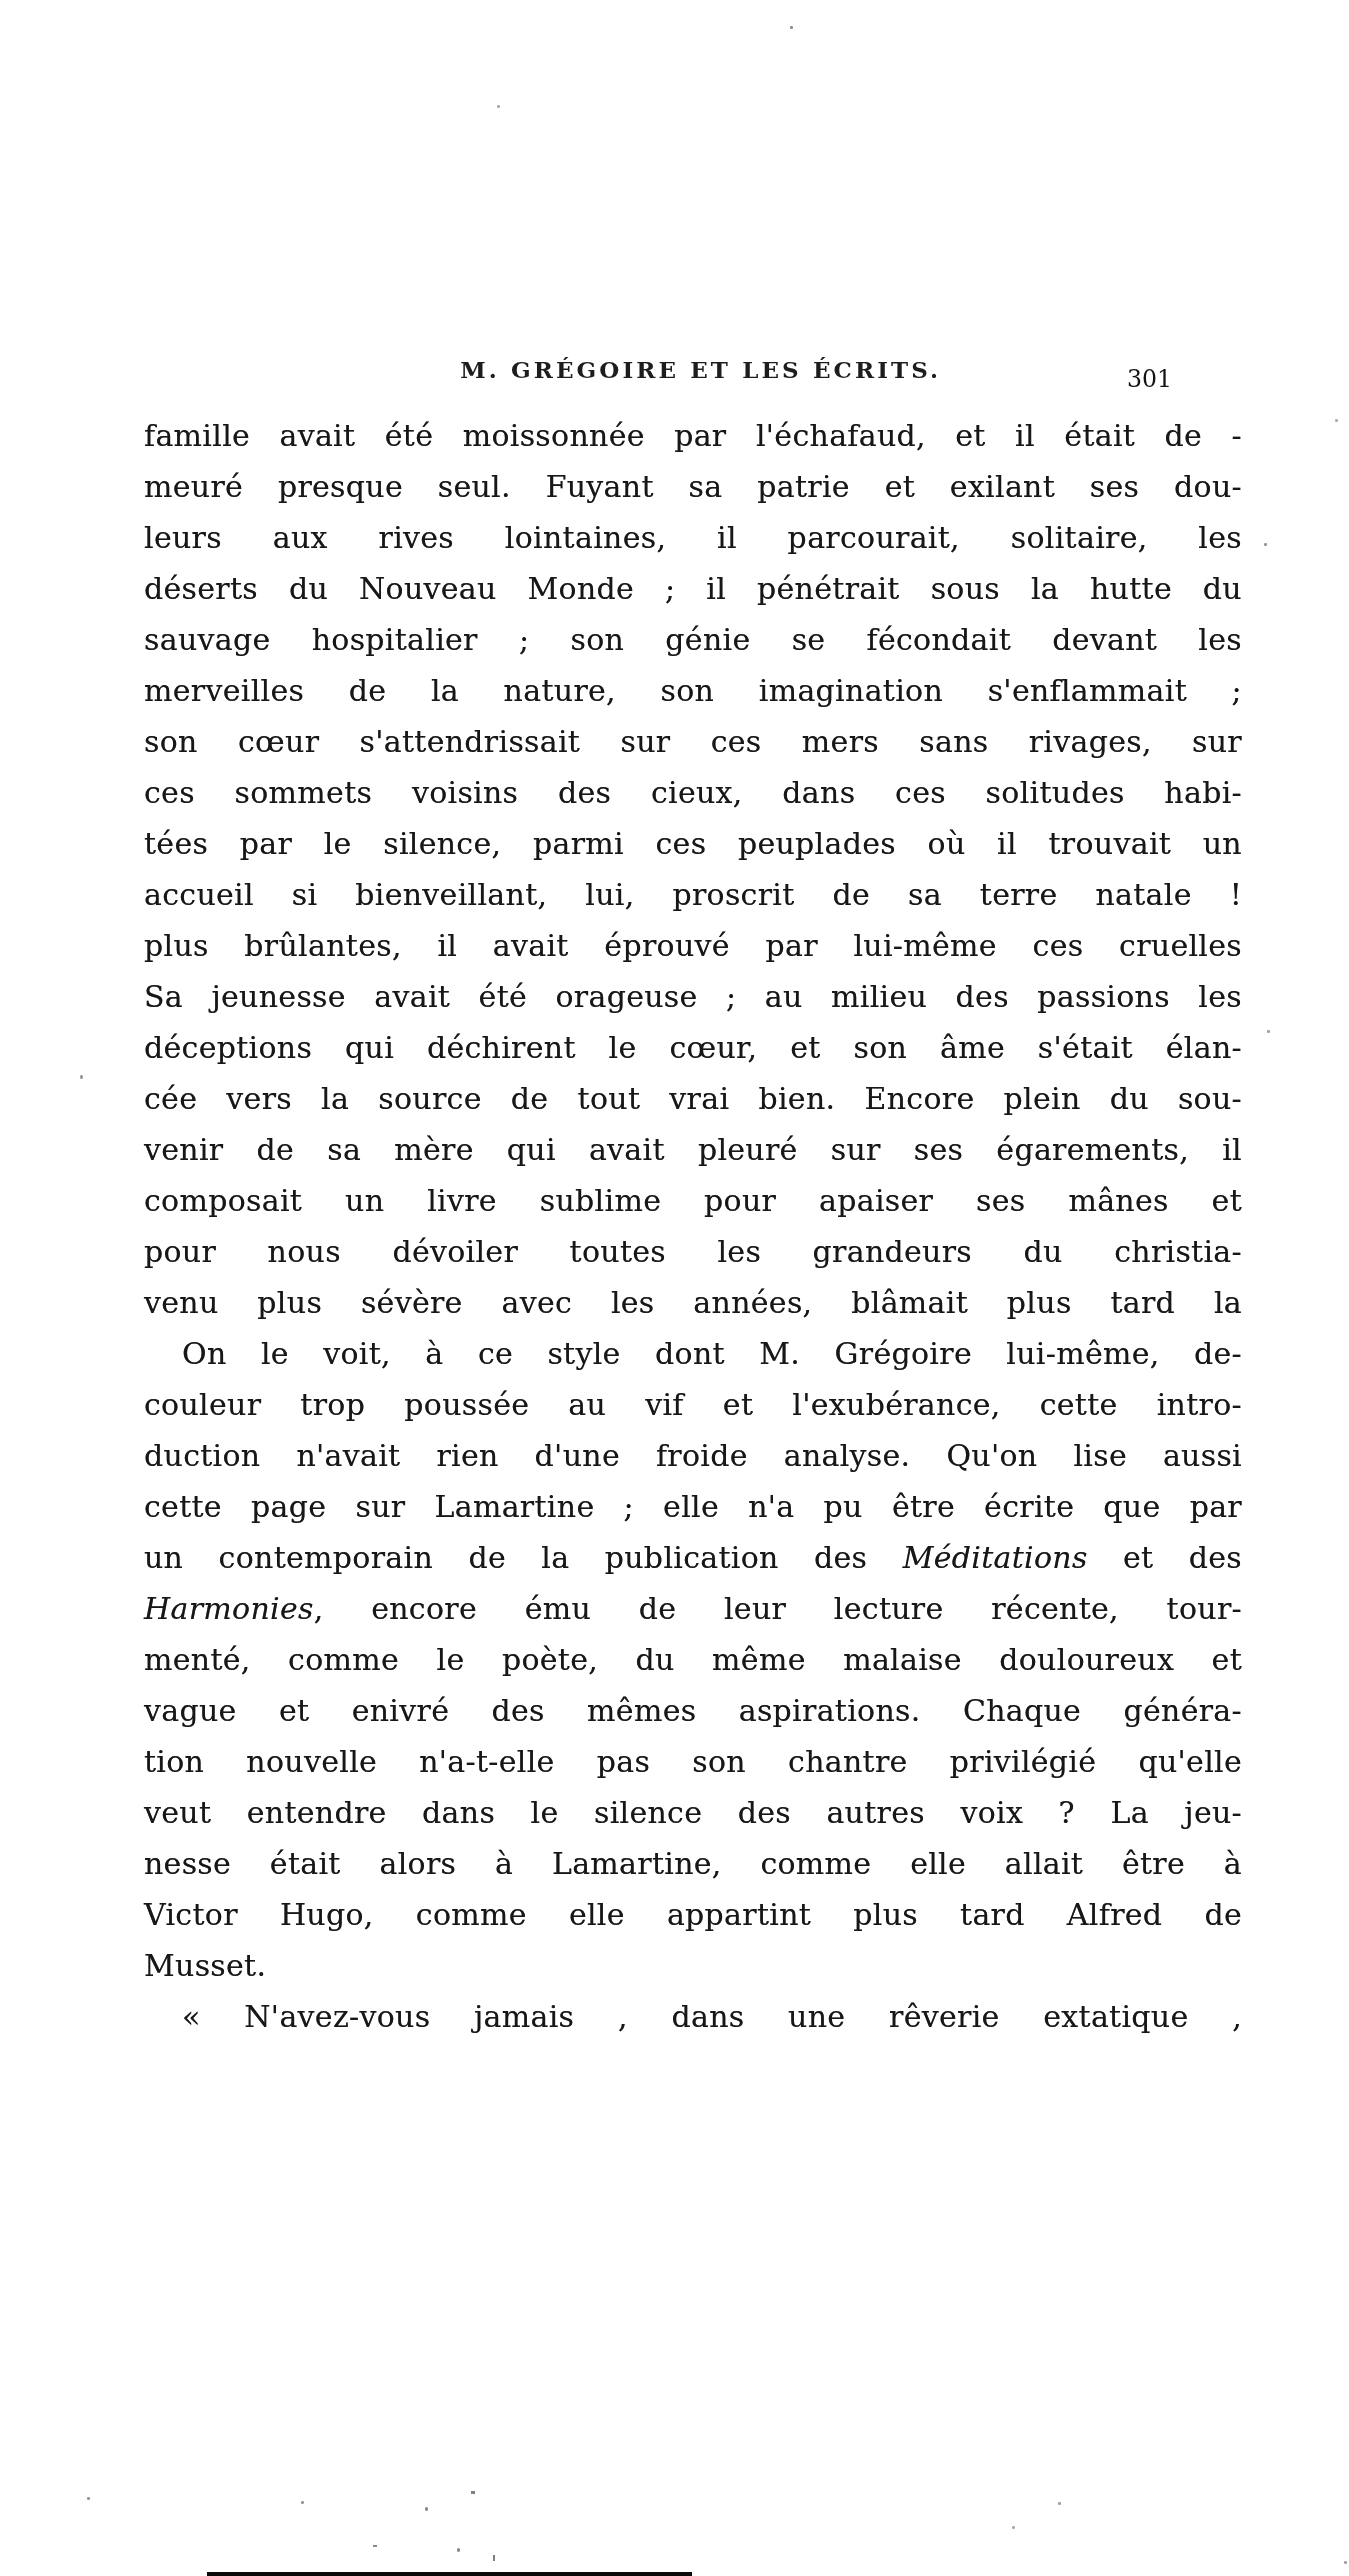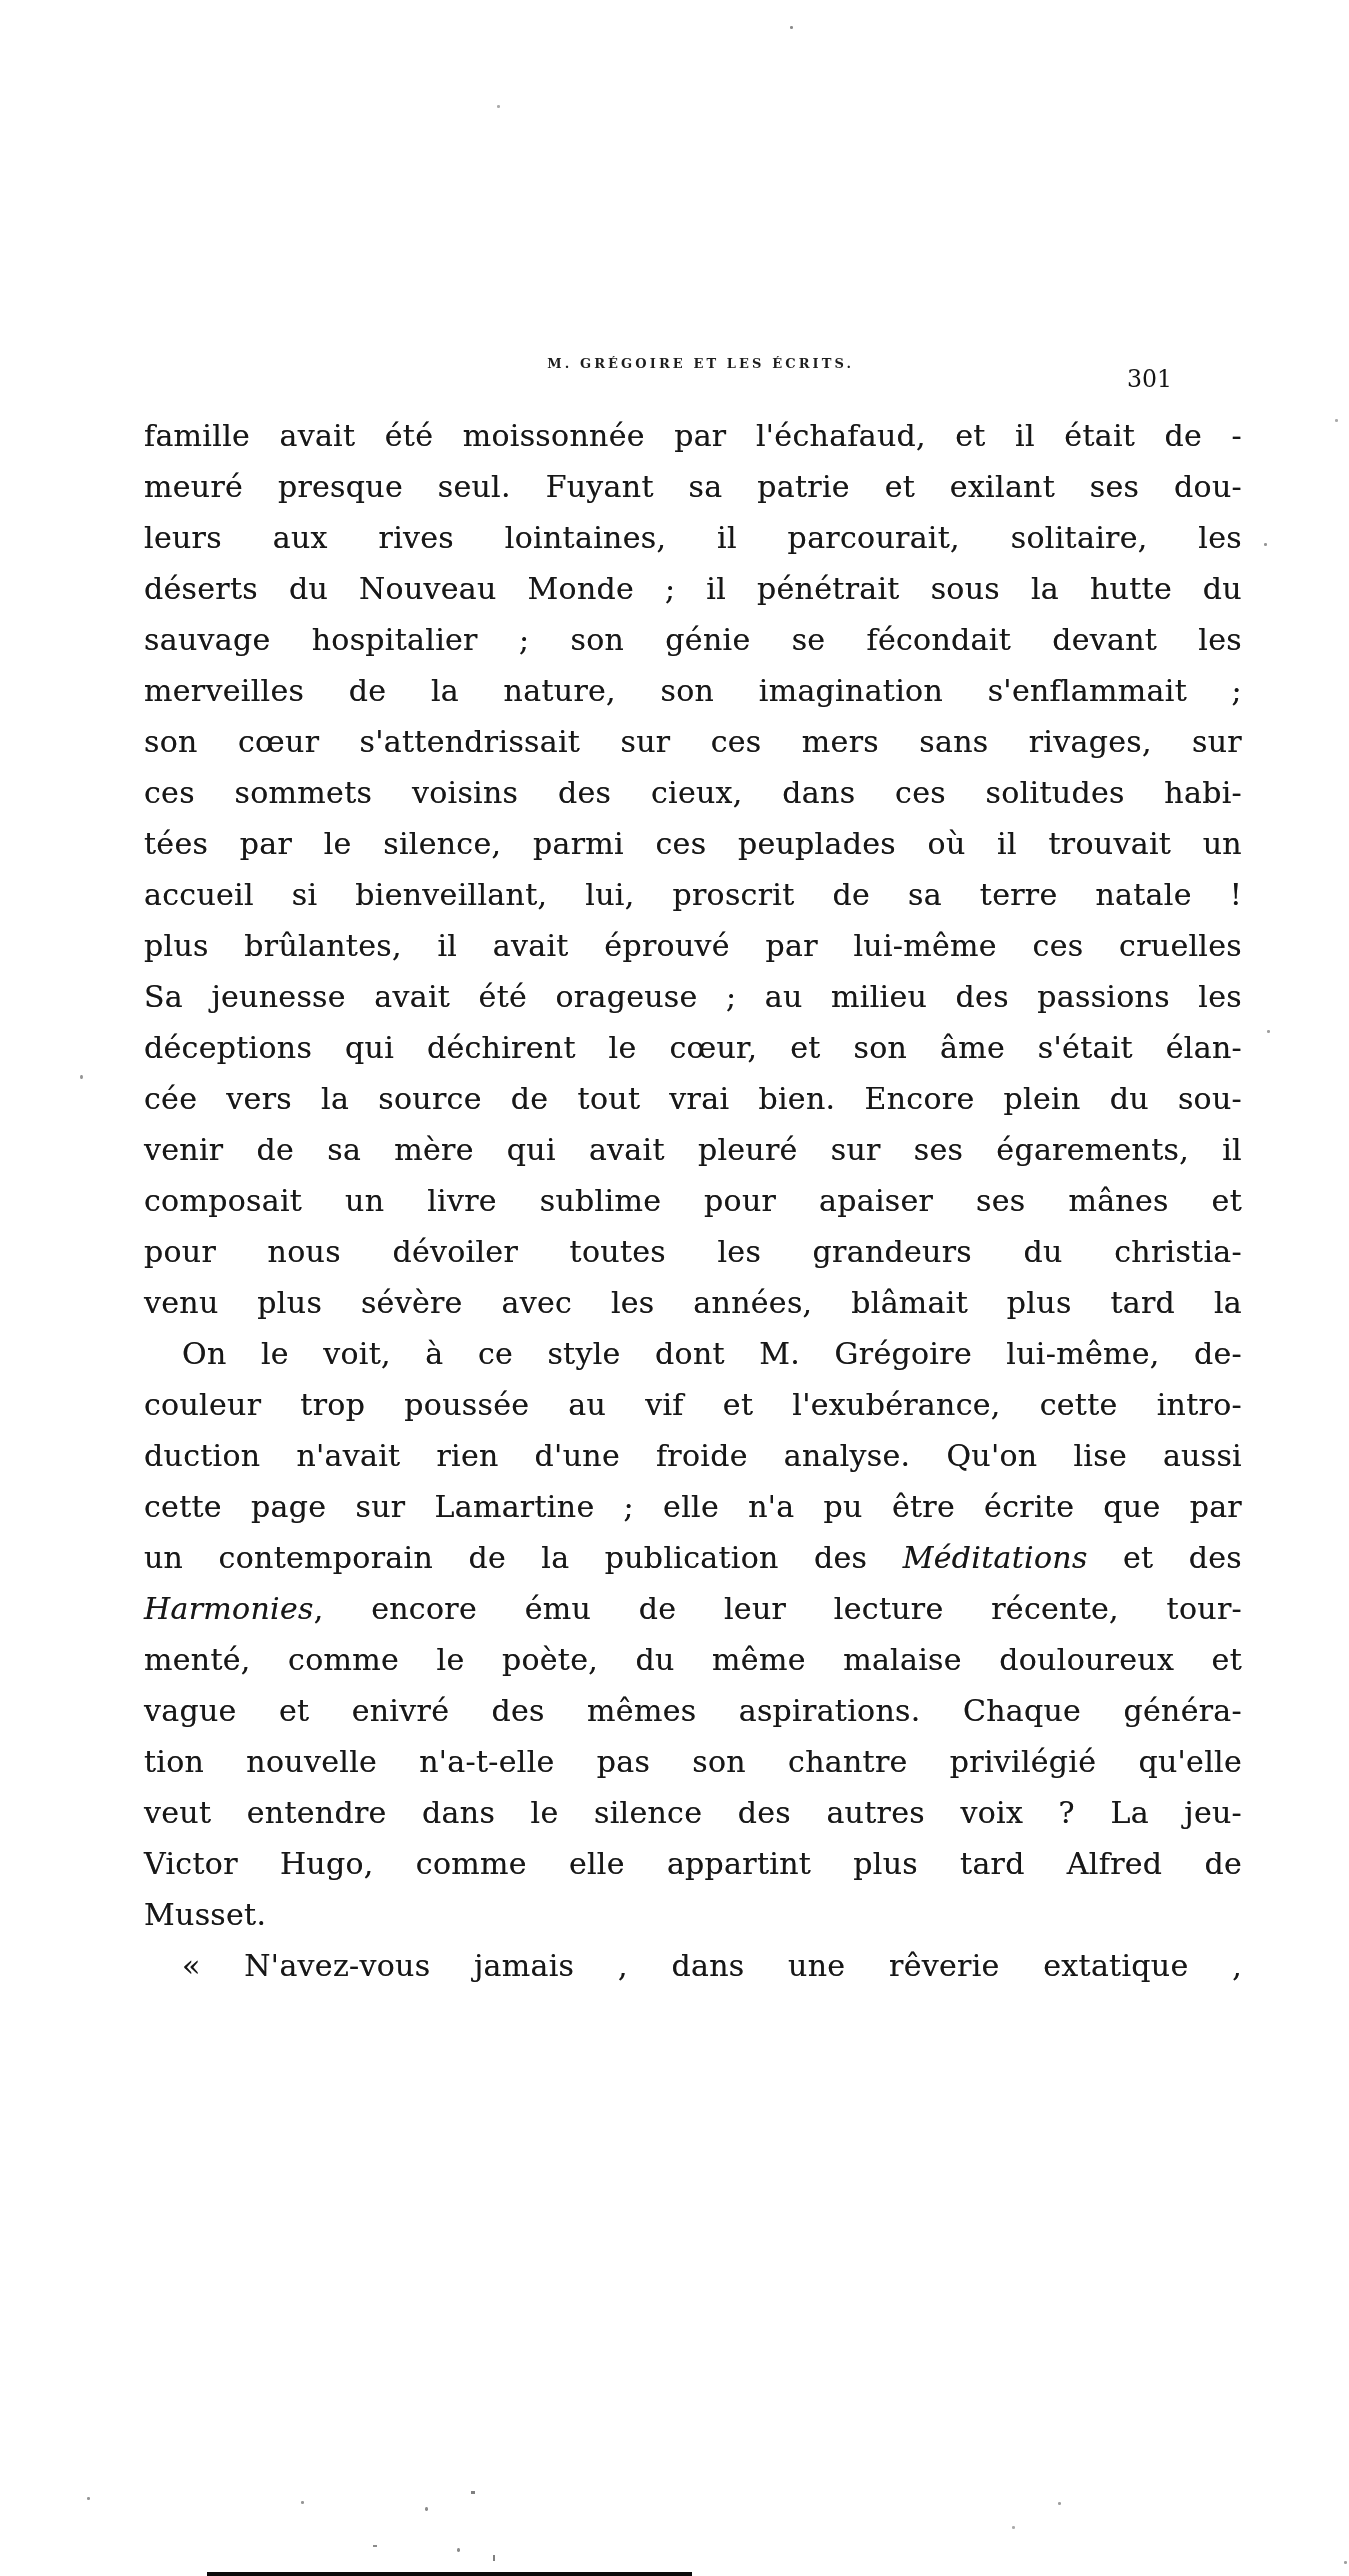--- a/index.html
+++ b/index.html
@@ -17,21 +17,21 @@
     position: absolute;
     left: 144px;
     top: 356px;
     width: 1098px;
     height: 35px;
   }
   .head-title {
     position: absolute;
     left: 0; right: 16px;
     text-align: center;
-    font-size: 13px;
+    font-size: 23px;
     font-weight: bold;
     letter-spacing: 3.1px;
     color: #1d1d1d;
     transform: translateX(15.7px);
   }
   .head-pagenum {
     position: absolute;
     right: 70px;
     top: -3.5px;
     font-size: 23.6px;
@@ -112,20 +112,21 @@
     <div class="line">
       <span>un contemporain de la publication des </span><i>Méditations</i><span> et des</span>
     </div>
     <div class="line">
       <i>Harmonies</i><span>, encore ému de leur lecture récente, tour-</span>
     </div>
     <div class="line">menté, comme le poète, du même malaise douloureux et</div>
     <div class="line">vague et enivré des mêmes aspirations. Chaque généra-</div>
     <div class="line">tion nouvelle n'a-t-elle pas son chantre privilégié qu'elle</div>
     <div class="line">veut entendre dans le silence des autres voix ? La jeu-</div>
+    <div class="line">nesse était alors à Lamartine, comme elle allait être à</div>
     <div class="line">Victor Hugo, comme elle appartint plus tard Alfred de</div>
     <div class="line noj">Musset.</div>
     <div class="line indent">« N'avez-vous jamais , dans une rêverie extatique ,</div>
   </div>
 
   <div>
     <div class="speck" style="left:790px;top:26px;width:2.6px;height:2.6px;opacity:.55"></div>
     <div class="speck" style="left:497px;top:105px;width:2.6px;height:2.6px;opacity:.4"></div>
     <div class="speck" style="left:80px;top:1075px;width:2.6px;height:4.4px;opacity:.5"></div>
     <div class="speck" style="left:1264px;top:543px;width:2.6px;height:2.6px;opacity:.5"></div>

